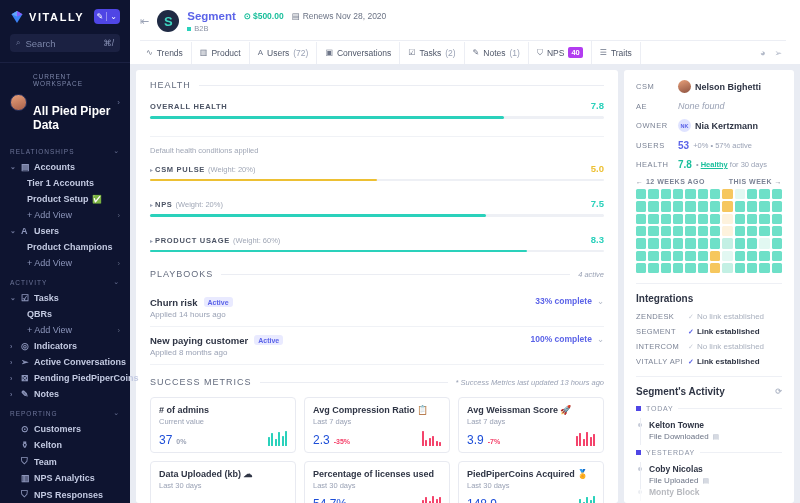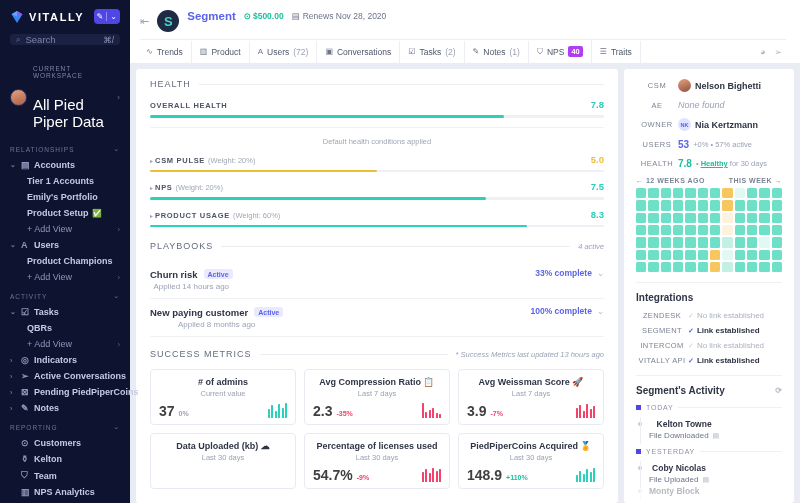--- a/index.html
+++ b/index.html
@@ -42,21 +42,21 @@
   .kbd { font-size:8.5px; color:#8b94b8; }
   .sb-divider { height:1px; background:#1b2142; }
 
   .workspace { display:flex; align-items:center; gap:6px; padding:10px 10px 8px 10px; }
   .ws-avatar {
     width:17px;height:17px;border-radius:50%;flex:0 0 17px;
     background:linear-gradient(160deg,#e8a07a,#a8604a);
     border:1.5px solid #2b3360;
   }
   .ws-label { font-size:6.5px; letter-spacing:.9px; color:#7b85a8; text-transform:uppercase;}
-  .ws-name { font-size:15px; color:#fff; font-weight:400; margin-top:17px;}
+  .ws-name { font-size:12px; color:#fff; font-weight:700; margin-top:17px;}
   .ws-chev { margin-left:auto; color:#6c7498; font-size:8px;}
 
   .sec-head {
     display:flex; align-items:center; padding:7px 10px 4px 10px;
     font-size:6.5px; letter-spacing:1px; color:#6c7498; text-transform:uppercase;
   }
   .sec-head .chev { margin-left:auto; font-size:7px;}
   .nav-row {
     display:flex; align-items:center; gap:4px;
     padding:3px 10px; font-size:9px; color:#c3cae2; font-weight:700;
@@ -94,31 +94,31 @@
     display:flex; align-items:center; gap:4px; padding:6px 8px;
     font-size:8.5px; color:#4e5668; white-space:nowrap;
     border-right:1px solid #eceef4;
   }
   .tab .ti { color:#6d7588; font-size:8px; }
   .tab .cnt { color:#9aa2b5; }
   .tab.first { padding-left:6px; }
   .nps-badge { background:#b23cf0; color:#fff; font-size:7.5px; font-weight:700; border-radius:2px; padding:1px 3px;}
   .tabs-right { margin-left:auto; display:flex; gap:9px; padding-right:4px; color:#b2b9c8; font-size:9px;}
 
-  .body-wrap { flex:1; display:flex; min-height:0;text-align:center; }
+  .body-wrap { flex:1; display:flex; min-height:0; }
   .center {
     flex:1; background:#fff; margin:6px 0 0 6px; border-radius:3px;
     padding:10px 14px 0 14px; overflow:hidden; min-width:0;
   }
   .sec-title-row { display:flex; align-items:center; gap:8px; margin-bottom:10px;}
   .sec-title { font-size:9px; letter-spacing:1px; color:#636b7e; text-transform:uppercase;}
   .rule { flex:1; height:1px; background:#ebedf3;}
   .sec-right { font-size:7.5px; color:#9aa2b5; font-style:italic;}
 
-  .hb-row { margin-bottom:9px; }
+  .hb-row { margin-bottom:17px; }
   .hb-head { display:flex; align-items:baseline; }
   .hb-label { font-size:7.5px; letter-spacing:.7px; font-weight:700; color:#4b5364; text-transform:uppercase;}
   .hb-weight { font-size:7.5px; color:#a0a7b6; font-weight:400; letter-spacing:0; margin-left:3px;}
   .hb-val { margin-left:auto; font-size:9.5px; font-weight:700;}
   .hb-track { height:2.5px; background:#eef0f5; border-radius:2px; margin-top:5px; position:relative;}
   .hb-fill { height:2.5px; border-radius:2px; }
   .subtle-note { font-size:7.5px; color:#a0a7b6; margin:9px 0 8px 0;}
   .caret { color:#9aa2b5; font-size:6px; margin-right:2px;}
   .hsep { height:1px; background:#f0f2f6; margin:8px 0;}
 
@@ -133,21 +133,21 @@
   .pb-right .dd { color:#b2b9c8; font-weight:400;}
 
   .cards { display:flex; gap:8px; margin-bottom:8px;}
   .card {
     flex:1; border:1px solid #e8eaf1; border-radius:4px; padding:7px 8px 6px 8px;
     min-width:0; background:#fff;
   }
   .card-title { font-size:9px; font-weight:700; color:#2f3545; white-space:nowrap; overflow:hidden;}
   .card-sub { font-size:7.5px; color:#9aa2b5; margin-top:2px;}
   .card-bottom { display:flex; align-items:flex-end; margin-top:5px;}
-  .card-val { font-size:14px; font-weight:700; color:#404040; line-height:1;}
+  .card-val { font-size:12px; font-weight:400; color:#1d4ed8; line-height:1;}
   .card-delta { font-size:7px; font-weight:700; margin-left:4px; padding-bottom:1px;}
   .spark { margin-left:auto; display:flex; align-items:flex-end; gap:1.5px; height:15px;}
   .spark i { width:2px; display:block; border-radius:.5px;}
 
   
   .right {
     width:170px; flex:0 0 170px; background:#fff; margin:6px 6px 0 6px;
     border-radius:3px; padding:10px 12px 0 12px; overflow:hidden;
   }
   .kv { display:flex; align-items:center; margin-bottom:8px; }
@@ -240,23 +240,20 @@
         </div>
         <div class="nav-row">
           <span class="tw">⌄</span>
           <span class="ic">▤</span>
           <span>Accounts</span>
         </div>
         <div class="nav-row sub">
           <span>Tier 1 Accounts</span>
         </div>
         <div class="nav-row sub">
-          <span>Emily's Portfolio</span>
-        </div>
-        <div class="nav-row sub">
           <span>Product Setup</span>
           <span class="emoji">✅</span>
         </div>
         <div class="nav-row sub add">
           <span>+ Add View</span>
           <span class="arr">›</span>
         </div>
         <div class="nav-row">
           <span class="tw">⌄</span>
           <span class="ic">A</span>
@@ -348,20 +345,24 @@
           <span class="crumb-line1">
             <span class="acct-name">Segment</span>
             <span class="mrr">
               <span>⊙</span>
               <span>$500.00</span>
             </span>
             <span class="renew">
               <span>▤</span>
               <span>Renews Nov 28, 2020</span>
             </span>
+          </span>
+          <span class="crumb-line2">
+            <span class="dot-sq"></span>
+            <span class="b2b">B2B</span>
           </span>
         </span>
       </div>
       <div class="tabs" id="tabs">
           <div class="tab first">
             <span class="ti">∿</span>
             <span>Trends</span>
           </div>
           <div class="tab">
             <span class="ti">▥</span>

